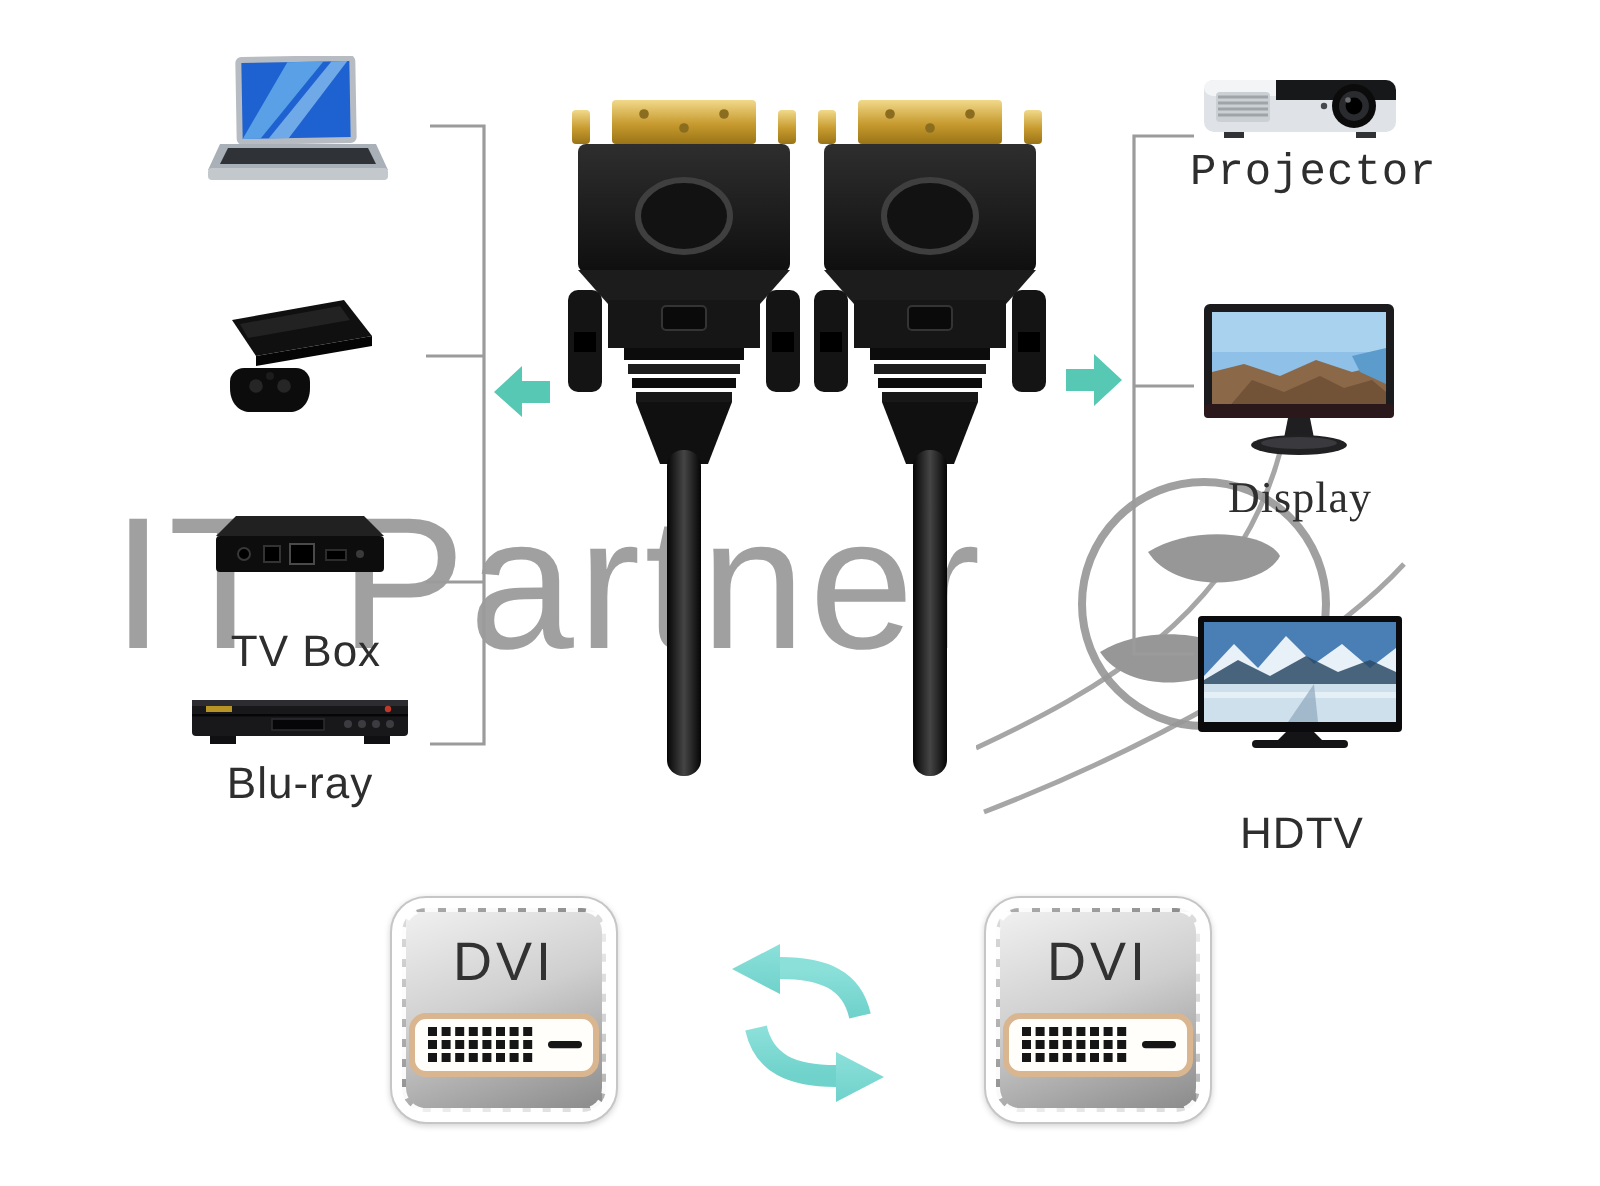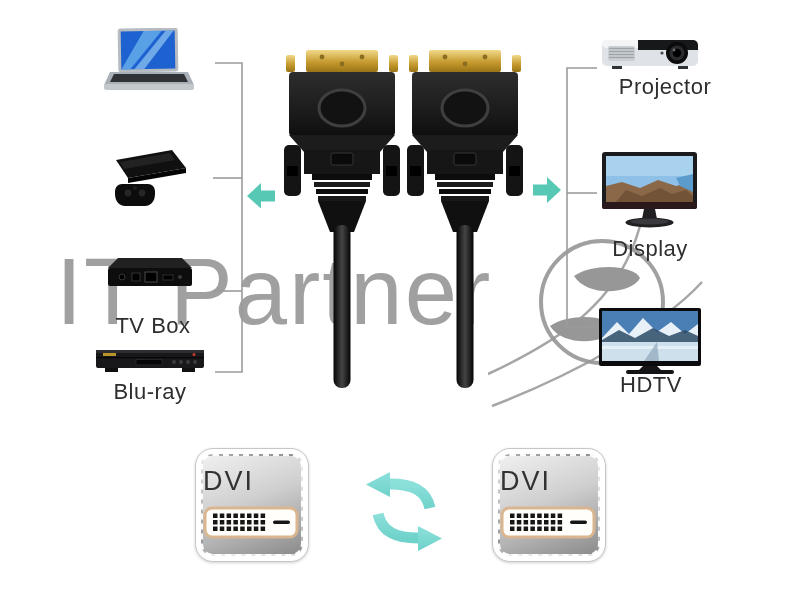--- a/index.html
+++ b/index.html
@@ -14,21 +14,21 @@
     letter-spacing:0.5px;z-index:3;}
   
   .lines-layer{position:absolute;left:0;top:0;z-index:2;}
   .icon{position:absolute;z-index:3;}
   
   .badge{position:absolute;width:114px;height:114px;background:#ffffff;border:1.5px solid #c6c6c6;
     border-radius:18px;box-shadow:0 1px 3px rgba(0,0,0,0.18);box-sizing:border-box;padding:5px;z-index:3;}
   .badge-inner{width:100%;height:100%;box-sizing:border-box;border-radius:12px;
     background:linear-gradient(160deg,#f0f0f0 0%,#cfcfcf 45%,#8b8b8b 100%);
     border:2px dashed rgba(255,255,255,0.95);
-    display:flex;flex-direction:column;align-items:flex-start;}
+    display:flex;flex-direction:column;align-items:center;}
   .dvi-label{margin-top:10px;font-size:27px;letter-spacing:2px;color:#323232;}
   .dvi-plug{margin-top:9px;}
 </style>
 </head>
 <body>
 
 <div class="canvas">
 
   <div class="watermark-text">IT Partner</div>
   <svg class="abs" style="left:488px;top:224px;z-index:1;" width="215" height="190" viewBox="0 0 215 190">
@@ -183,48 +183,48 @@
         <line x1="7" y1="27.5" x2="32" y2="27.5"></line>
     </g>
     <circle cx="60" cy="23" r="1.6" fill="#45484c"></circle>
     <circle cx="75" cy="23" r="11" fill="#0b0b0c"></circle>
     <circle cx="75" cy="23" r="7.5" fill="#2a2b2e"></circle>
     <circle cx="75" cy="23" r="4.2" fill="#000"></circle>
     <circle cx="72" cy="20" r="1.4" fill="#6a6d72"></circle>
     <rect x="10" y="36" width="10" height="3" fill="#303236"></rect>
     <rect x="76" y="36" width="10" height="3" fill="#303236"></rect>
   </svg>
-  <div class="dev-label" style="left:610px;top:74px;width:110px;">Projector</div>
+  <div class="dev-label" style="left:595px;top:74px;width:110px;font-family:Liberation Mono, monospace;">Projector</div>
 
   <svg class="icon" style="left:602px;top:152px;" width="96" height="78" viewBox="0 0 96 78">
     <rect x="0" y="0" width="95" height="57" rx="3" fill="#1b1b1d"></rect>
     <rect x="4" y="4" width="87" height="48" fill="#8fc0e8"></rect>
     <rect x="4" y="4" width="87" height="20" fill="#a9d2ef"></rect>
     <polygon points="4,52 4,34 20,30 38,36 56,28 74,34 91,30 91,52" fill="#8a6848"></polygon>
     <polygon points="12,52 24,38 40,44 58,36 70,42 84,38 91,44 91,52 4,52" fill="#6b4e34" opacity="0.8"></polygon>
     <polygon points="74,26 91,22 91,40 78,34" fill="#5b9ccc"></polygon>
     <rect x="0" y="50" width="95" height="7" rx="2" fill="#2a181b"></rect>
     <polygon points="42,57 53,57 55,67 40,67" fill="#1f1f22"></polygon>
     <ellipse cx="47.5" cy="70.5" rx="24" ry="5" fill="#212124"></ellipse>
     <ellipse cx="47.5" cy="69.5" rx="19" ry="3" fill="#3a3a3e"></ellipse>
   </svg>
-  <div class="dev-label" style="left:595px;top:236px;width:110px;">Display</div>
+  <div class="dev-label" style="left:595px;top:236px;width:110px;font-family:Liberation Serif, serif;">Display</div>
 
   <svg class="icon" style="left:599px;top:308px;" width="102" height="68" viewBox="0 0 102 68">
     <rect x="0" y="0" width="102" height="58" rx="2" fill="#0b0b0d"></rect>
     <rect x="3" y="3" width="96" height="50" fill="#4a7fb5"></rect>
     <polygon points="3,30 18,14 30,26 44,10 58,24 72,14 86,26 99,16 99,34 3,34" fill="#e8f1f8"></polygon>
     <polygon points="3,32 20,22 36,30 54,20 70,28 86,22 99,28 99,36 3,36" fill="#2c4a66" opacity="0.85"></polygon>
     <rect x="3" y="34" width="96" height="19" fill="#cfe0ed"></rect>
     <rect x="3" y="38" width="96" height="3" fill="#e9f2f8" opacity="0.8"></rect>
     <polygon points="45,53 58,34 60,53" fill="#8fa8bd" opacity="0.7"></polygon>
     <polygon points="44,58 58,58 62,62 40,62" fill="#141416"></polygon>
     <rect x="27" y="62" width="48" height="4" rx="2" fill="#141416"></rect>
   </svg>
-  <div class="dev-label" style="left:596px;top:372px;width:110px;">HDTV</div>
+  <div class="dev-label" style="left:596px;top:404px;width:110px;">HDTV</div>
 
   <div class="badge" style="left:195px;top:448px;">
     <div class="badge-inner">
       <div class="dvi-label">DVI</div>
       <svg class="dvi-plug" width="96" height="33" viewBox="0 0 96 33">
         <rect x="2" y="2" width="92" height="29" rx="7" fill="#fffefb" stroke="#d9b690" stroke-width="3"></rect>
         <g fill="#161616">
           <rect x="10" y="7.5" width="4.5" height="4.5"></rect>
             <rect x="16.8" y="7.5" width="4.5" height="4.5"></rect>
           <rect x="23.6" y="7.5" width="4.5" height="4.5"></rect>

